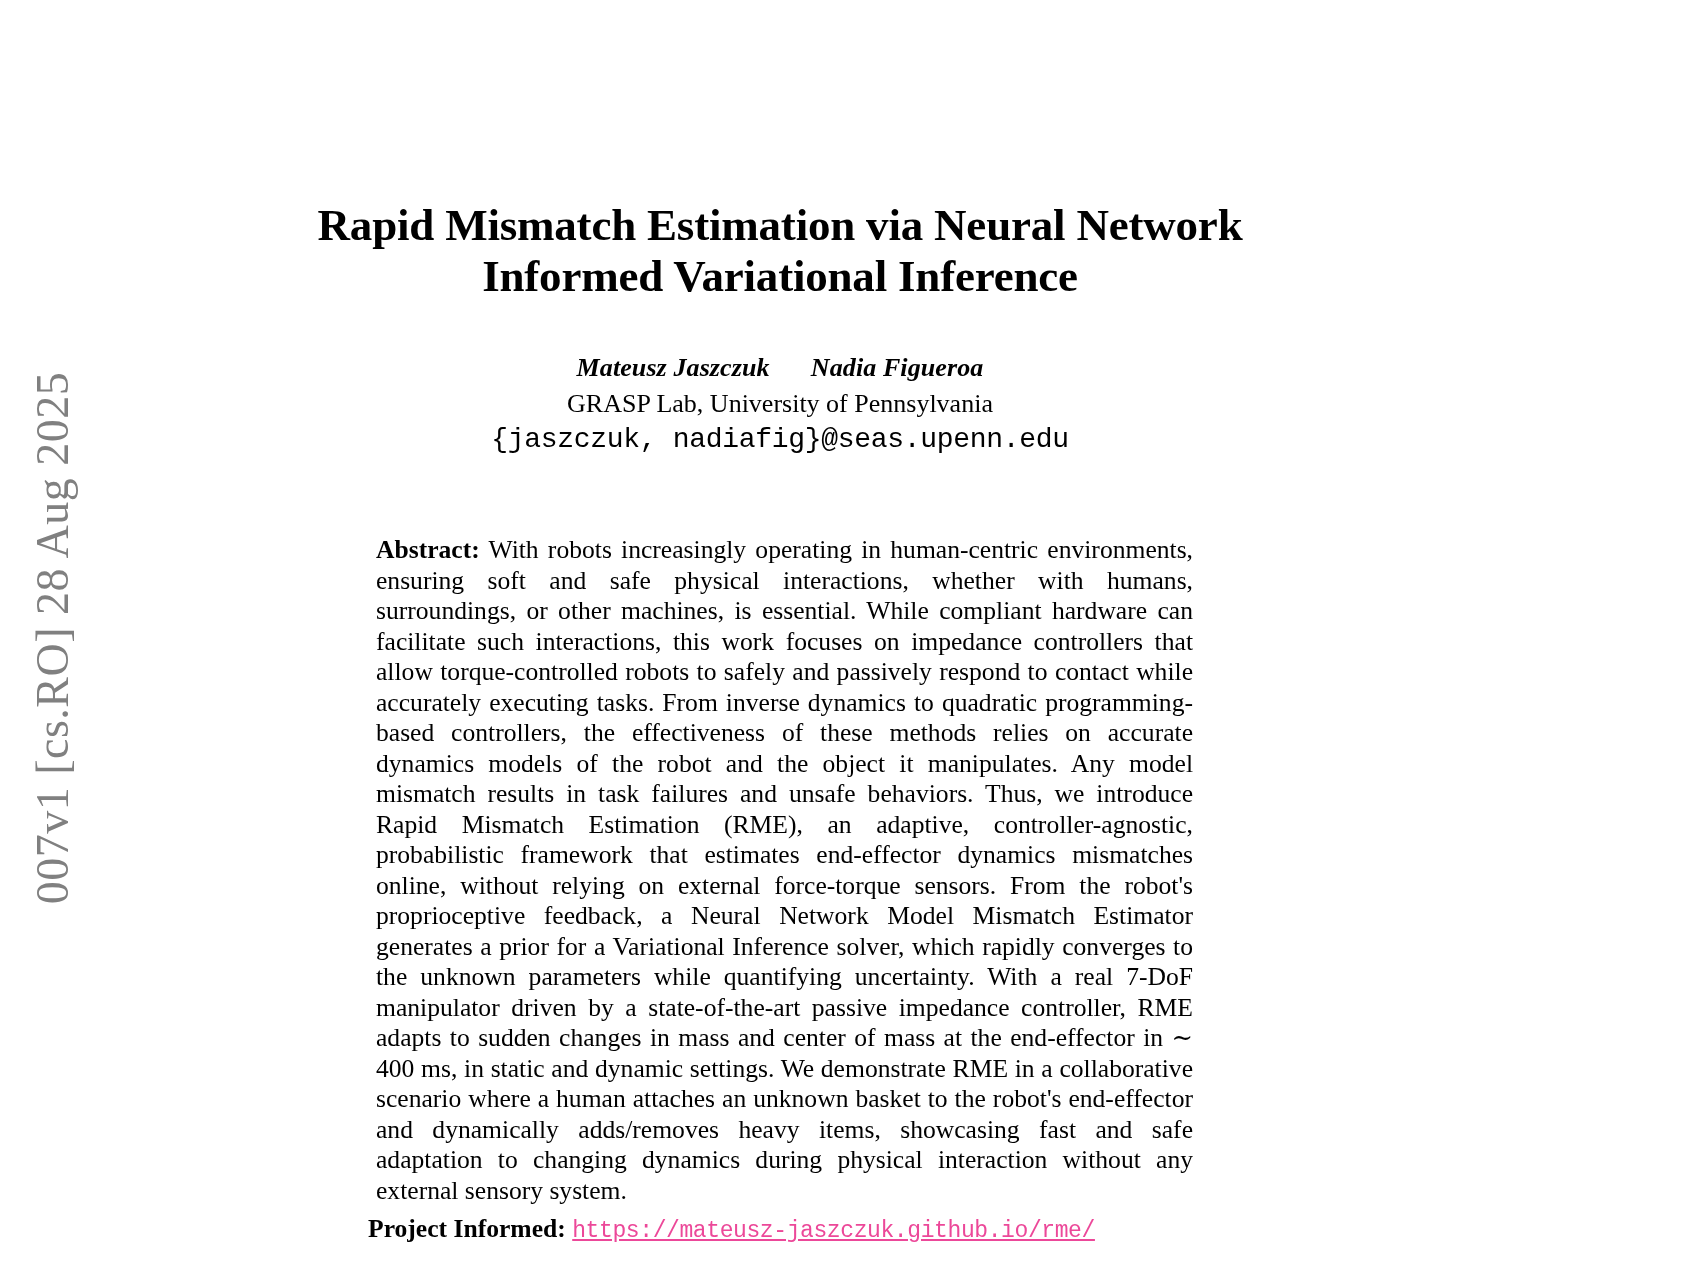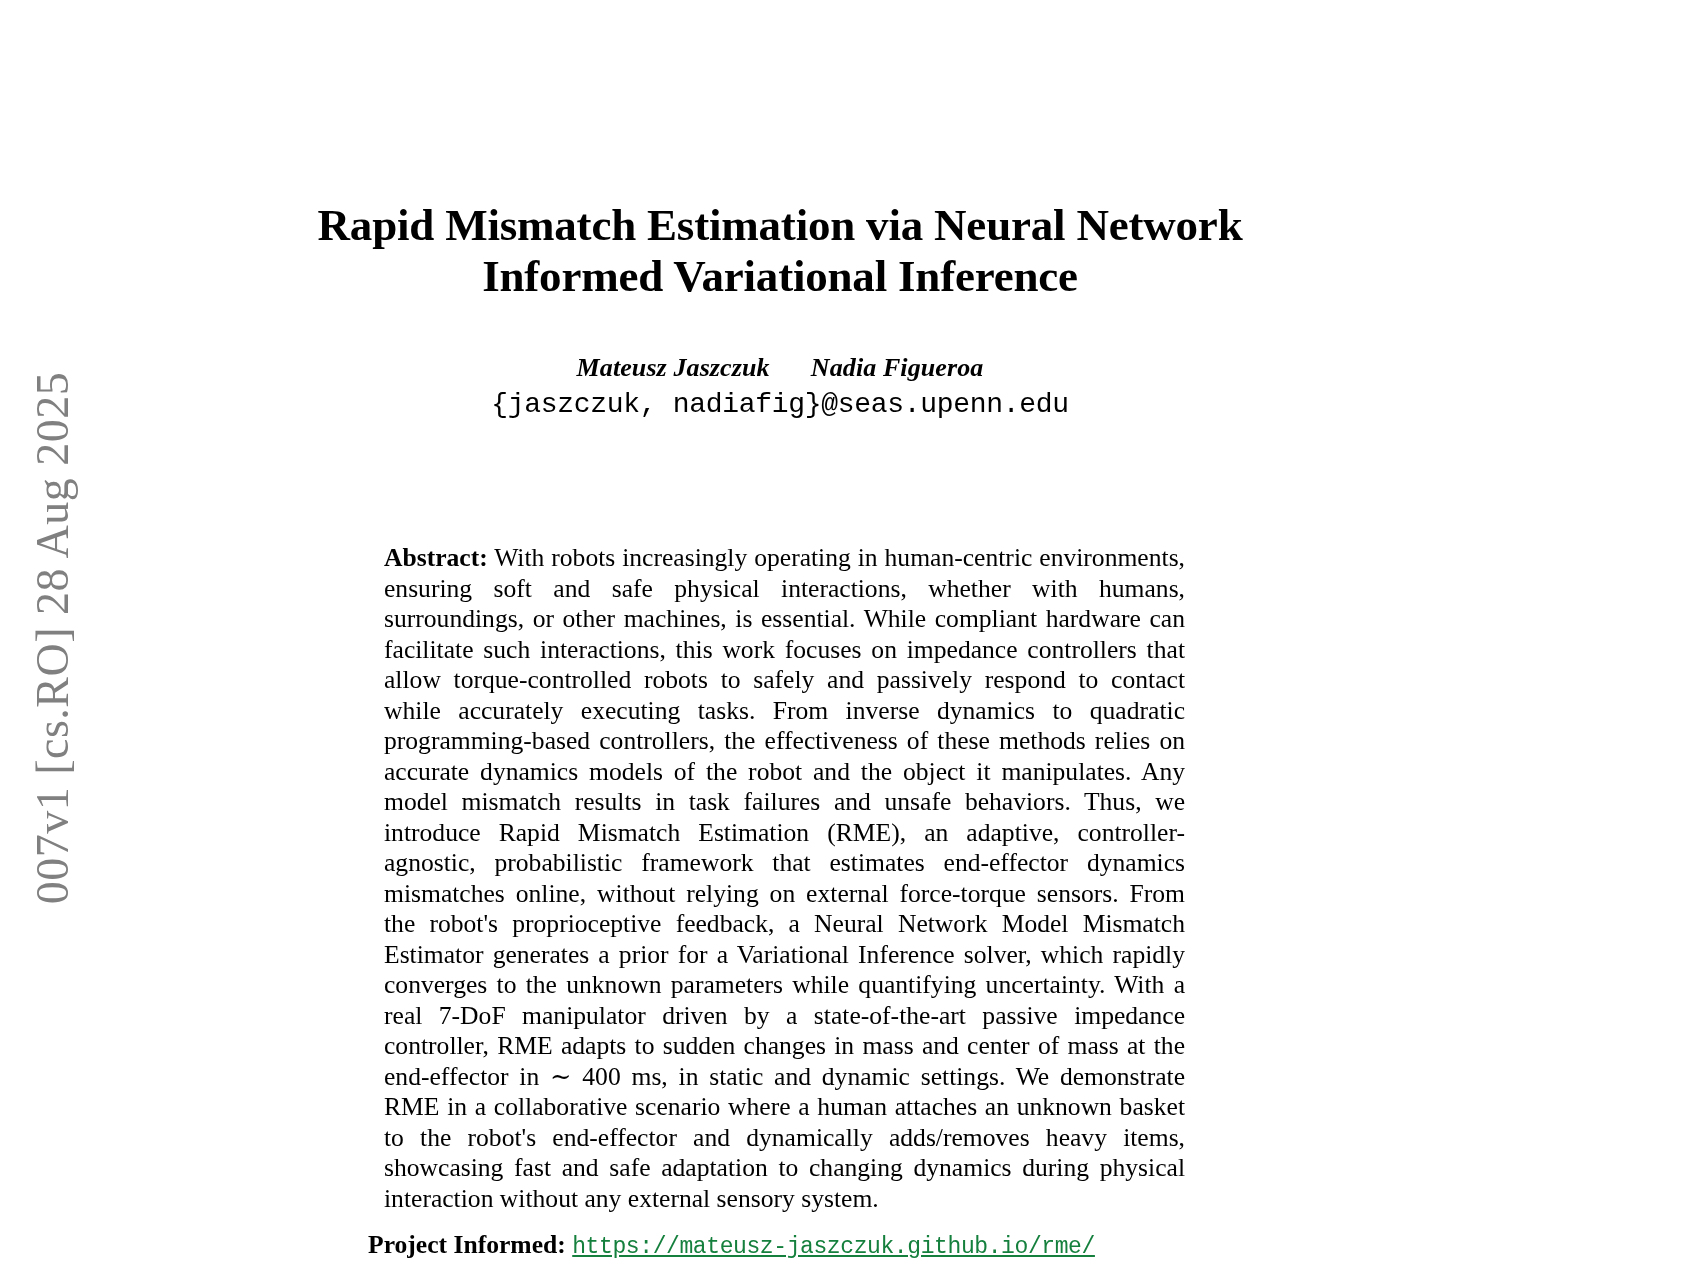--- a/index.html
+++ b/index.html
@@ -101,39 +101,39 @@
     position: absolute;
     left: 368px;
     top: 527px;
     width: 833px;
   }
   .abstract-para {
     font-size: 25.6px;
     line-height: 30.5px;
     text-align: justify;
     text-justify: inter-word;
-    margin: 16px;
+    margin: 8px;
     hyphens: none;
   }
   .abstract-label {
     font-weight: bold;
   }
 
   .website-line {
     margin-top: 4px;
     font-size: 25.6px;
     line-height: 30.5px;
   }
   .website-label {
     font-weight: bold;
   }
   .website-url {
     font-family: "Liberation Mono", "DejaVu Sans Mono", monospace;
     font-size: 23px;
-    color: #15803d;
+    color: #ec4899;
     letter-spacing: -0.4px;
   }
 </style>
 </head>
 <body>
 
 <div id="arxiv-stamp">
   <div class="stamp-text">007v1  [cs.RO]  28 Aug 2025</div>
 </div>
 
@@ -142,20 +142,21 @@
   <div class="title-block">
     <h1 class="paper-title">Rapid Mismatch Estimation via Neural Network Informed Variational Inference</h1>
   </div>
 
   <div class="author-block">
     <div class="author-names">
       <span>Mateusz Jaszczuk</span>
       <span class="sep"></span>
       <span>Nadia Figueroa</span>
     </div>
+    <div class="affiliation">GRASP Lab, University of Pennsylvania</div>
     <div class="emails">{jaszczuk, nadiafig}@seas.upenn.edu</div>
   </div>
 
   <div class="abstract-block">
     <p class="abstract-para"><span class="abstract-label">Abstract:</span> <span>With robots increasingly operating in human-centric environments, ensuring soft and safe physical interactions, whether with humans, surroundings, or other machines, is essential. While compliant hardware can facilitate such interactions, this work focuses on impedance controllers that allow torque-controlled robots to safely and passively respond to contact while accurately executing tasks. From inverse dynamics to quadratic programming-based controllers, the effectiveness of these methods relies on accurate dynamics models of the robot and the object it manipulates. Any model mismatch results in task failures and unsafe behaviors. Thus, we introduce Rapid Mismatch Estimation (RME), an adaptive, controller-agnostic, probabilistic framework that estimates end-effector dynamics mismatches online, without relying on external force-torque sensors. From the robot's proprioceptive feedback, a Neural Network Model Mismatch Estimator generates a prior for a Variational Inference solver, which rapidly converges to the unknown parameters while quantifying uncertainty. With a real 7-DoF manipulator driven by a state-of-the-art passive impedance controller, RME adapts to sudden changes in mass and center of mass at the end-effector in ∼ 400 ms, in static and dynamic settings. We demonstrate RME in a collaborative scenario where a human attaches an unknown basket to the robot's end-effector and dynamically adds/removes heavy items, showcasing fast and safe adaptation to changing dynamics during physical interaction without any external sensory system.</span></p>
     <div class="website-line"><span class="website-label">Project Informed:</span> <a class="website-url" href="#">https://mateusz-jaszczuk.github.io/rme/</a></div>
   </div>
 
 </div>
 

